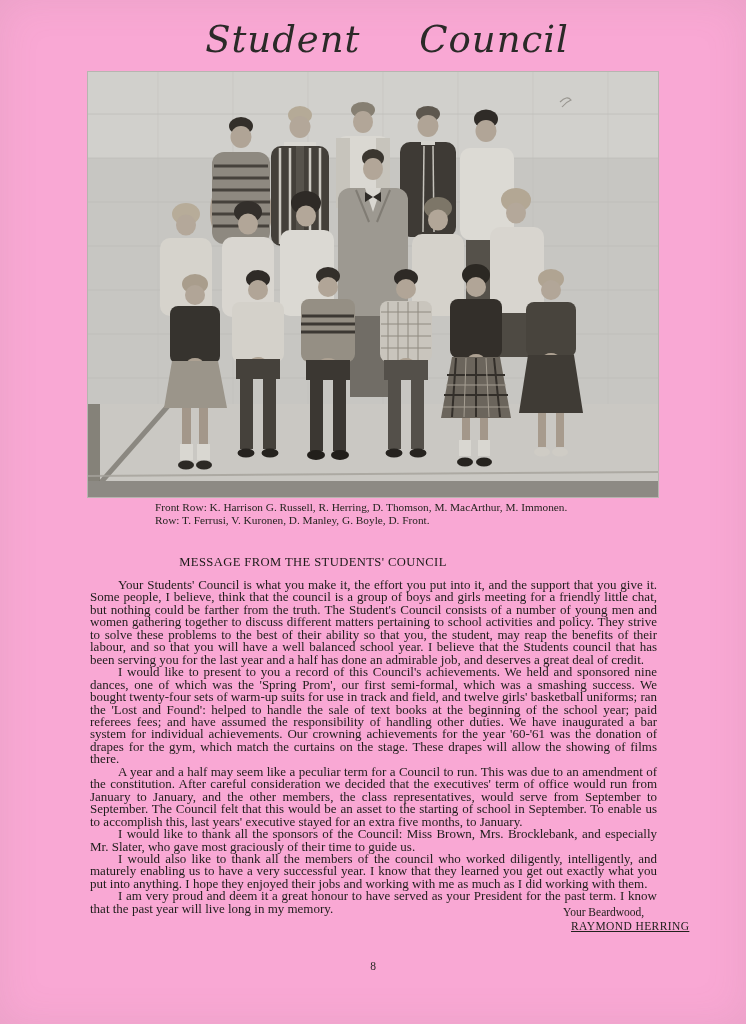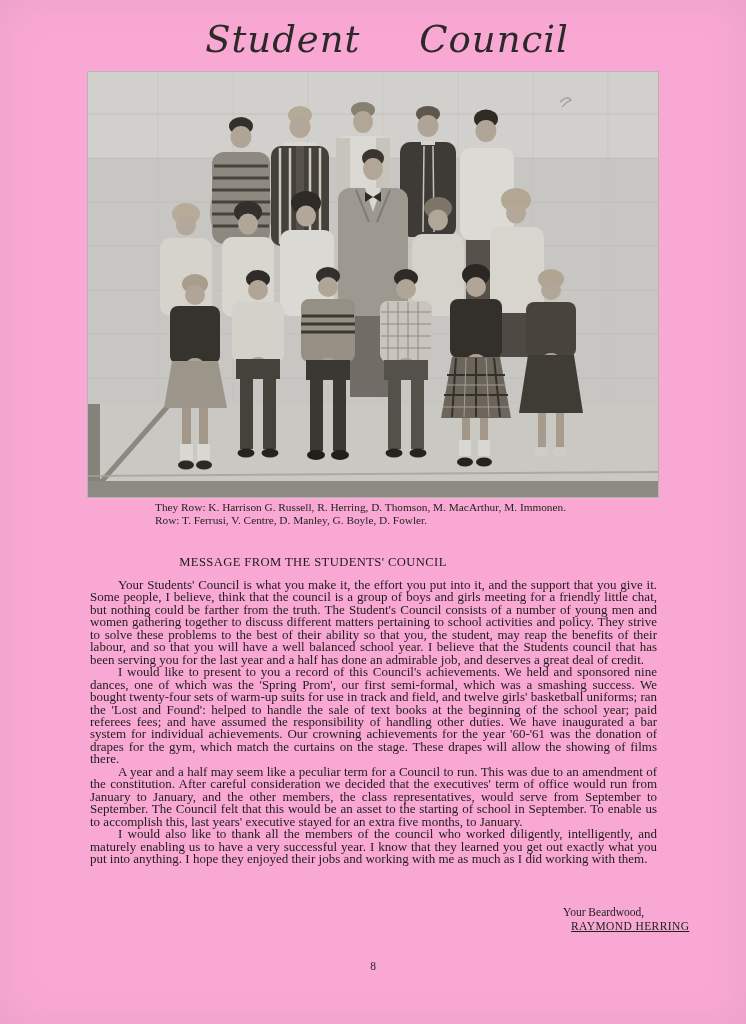--- a/index.html
+++ b/index.html
@@ -283,31 +283,33 @@
           <rect x="450" y="341" width="8" height="34" fill="#a79b8d"></rect>
           <rect x="468" y="341" width="8" height="34" fill="#a79b8d"></rect>
           <ellipse cx="454" cy="380" rx="8" ry="4.5" fill="#cfccc5"></ellipse>
           <ellipse cx="472" cy="380" rx="8" ry="4.5" fill="#cfccc5"></ellipse>
         </g>
       </g>
     </svg>
   </div>
 
   <div class="caption">
-    <div>They Row: K. Harrison  G. Russell, R. Herring, D. Thomson, M. MacArthur, M. Immonen.</div>
-    <div>Row: T. Ferrusi, V. Centre, D. Manley, G. Boyle, D. Fowler.</div>
+    <div>Front Row: K. Harrison  G. Russell, R. Herring, D. Thomson, M. MacArthur, M. Immonen.</div>
+    <div>Row: T. Ferrusi, V. Kuronen, D. Manley, G. Boyle, D. Front.</div>
   </div>
 
   <div class="heading">MESSAGE FROM THE STUDENTS' COUNCIL</div>
 
   <div class="body-text">
     <p>Your Students' Council is what you make it, the effort you put into it, and the support that you give it. Some people, I believe, think that the council is a group of boys and girls meeting for a friendly little chat, but nothing could be farther from the truth. The Student's Council consists of a number of young men and women gathering together to discuss different matters pertaining to school activities and policy. They strive to solve these problems to the best of their ability so that you, the student, may reap the benefits of their labour, and so that you will have a well balanced school year. I believe that the Students council that has been serving you for the last year and a half has done an admirable job, and deserves a great deal of credit.</p>
     <p>I would like to present to you a record of this Council's achievements. We held and sponsored nine dances, one of which was the 'Spring Prom', our first semi-formal, which was a smashing success. We bought twenty-four sets of warm-up suits for use in track and field, and twelve girls' basketball uniforms; ran the 'Lost and Found': helped to handle the sale of text books at the beginning of the school year; paid referees fees; and have assumed the responsibility of handling other duties. We have inaugurated a bar system for individual achievements. Our crowning achievements for the year '60-'61 was the donation of drapes for the gym, which match the curtains on the stage. These drapes will allow the showing of films there.</p>
     <p>A year and a half may seem like a peculiar term for a Council to run. This was due to an amendment of the constitution. After careful consideration we decided that the executives' term of office would run from January to January, and the other members, the class representatives, would serve from September to September. The Council felt that this would be an asset to the starting of school in September. To enable us to accomplish this, last years' executive stayed for an extra five months, to January.</p>
+    <p>I would like to thank all the sponsors of the Council: Miss Brown, Mrs. Brocklebank, and especially Mr. Slater, who gave most graciously of their time to guide us.</p>
     <p>I would also like to thank all the members of the council who worked diligently, intelligently, and maturely enabling us to have a very successful year. I know that they learned you get out exactly what you put into anything. I hope they enjoyed their jobs and working with me as much as I did working with them.</p>
+    <p>I am very proud and deem it a great honour to have served as your President for the past term. I know that the past year will live long in my memory.</p>
   </div>
 
   <div class="signature">
     <div>Your Beardwood,</div>
     <div class="sig-name">RAYMOND HERRING</div>
   </div>
 
   <div class="page-number">8</div>
 
 </div>

